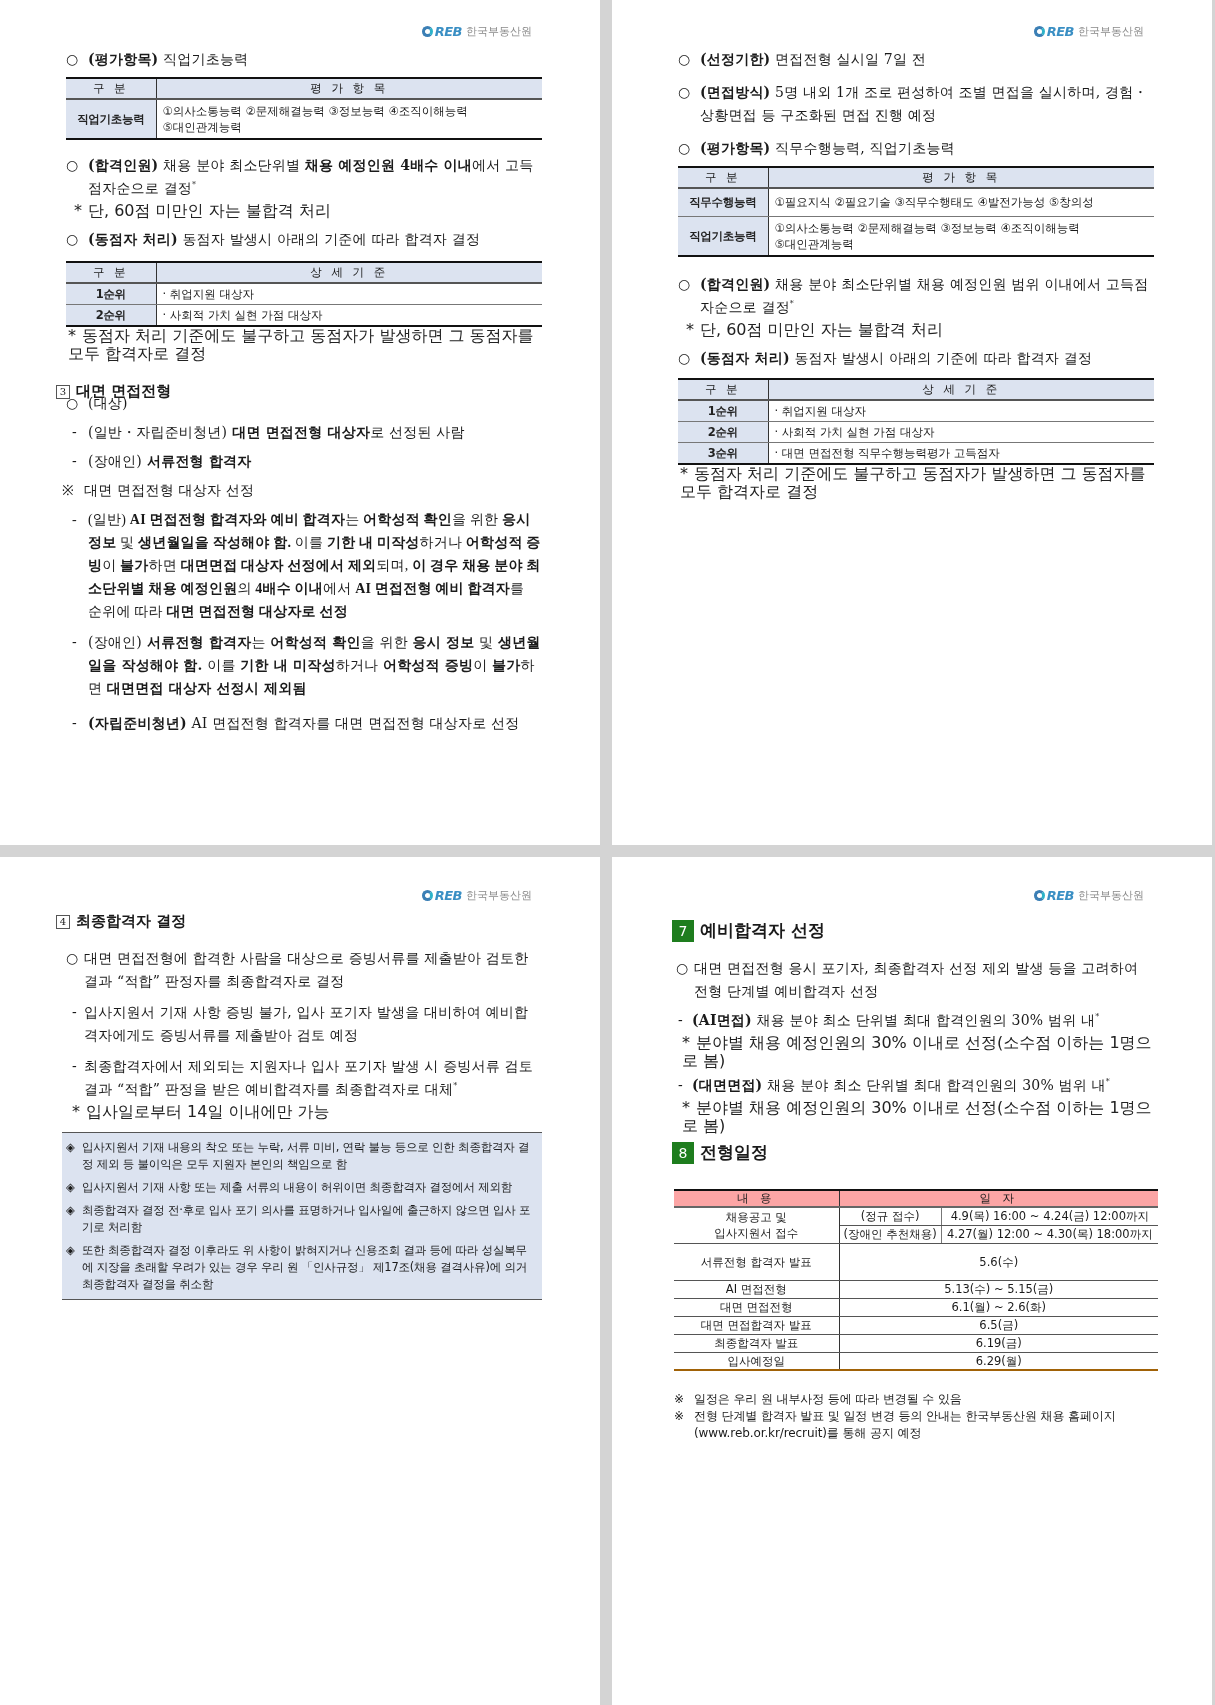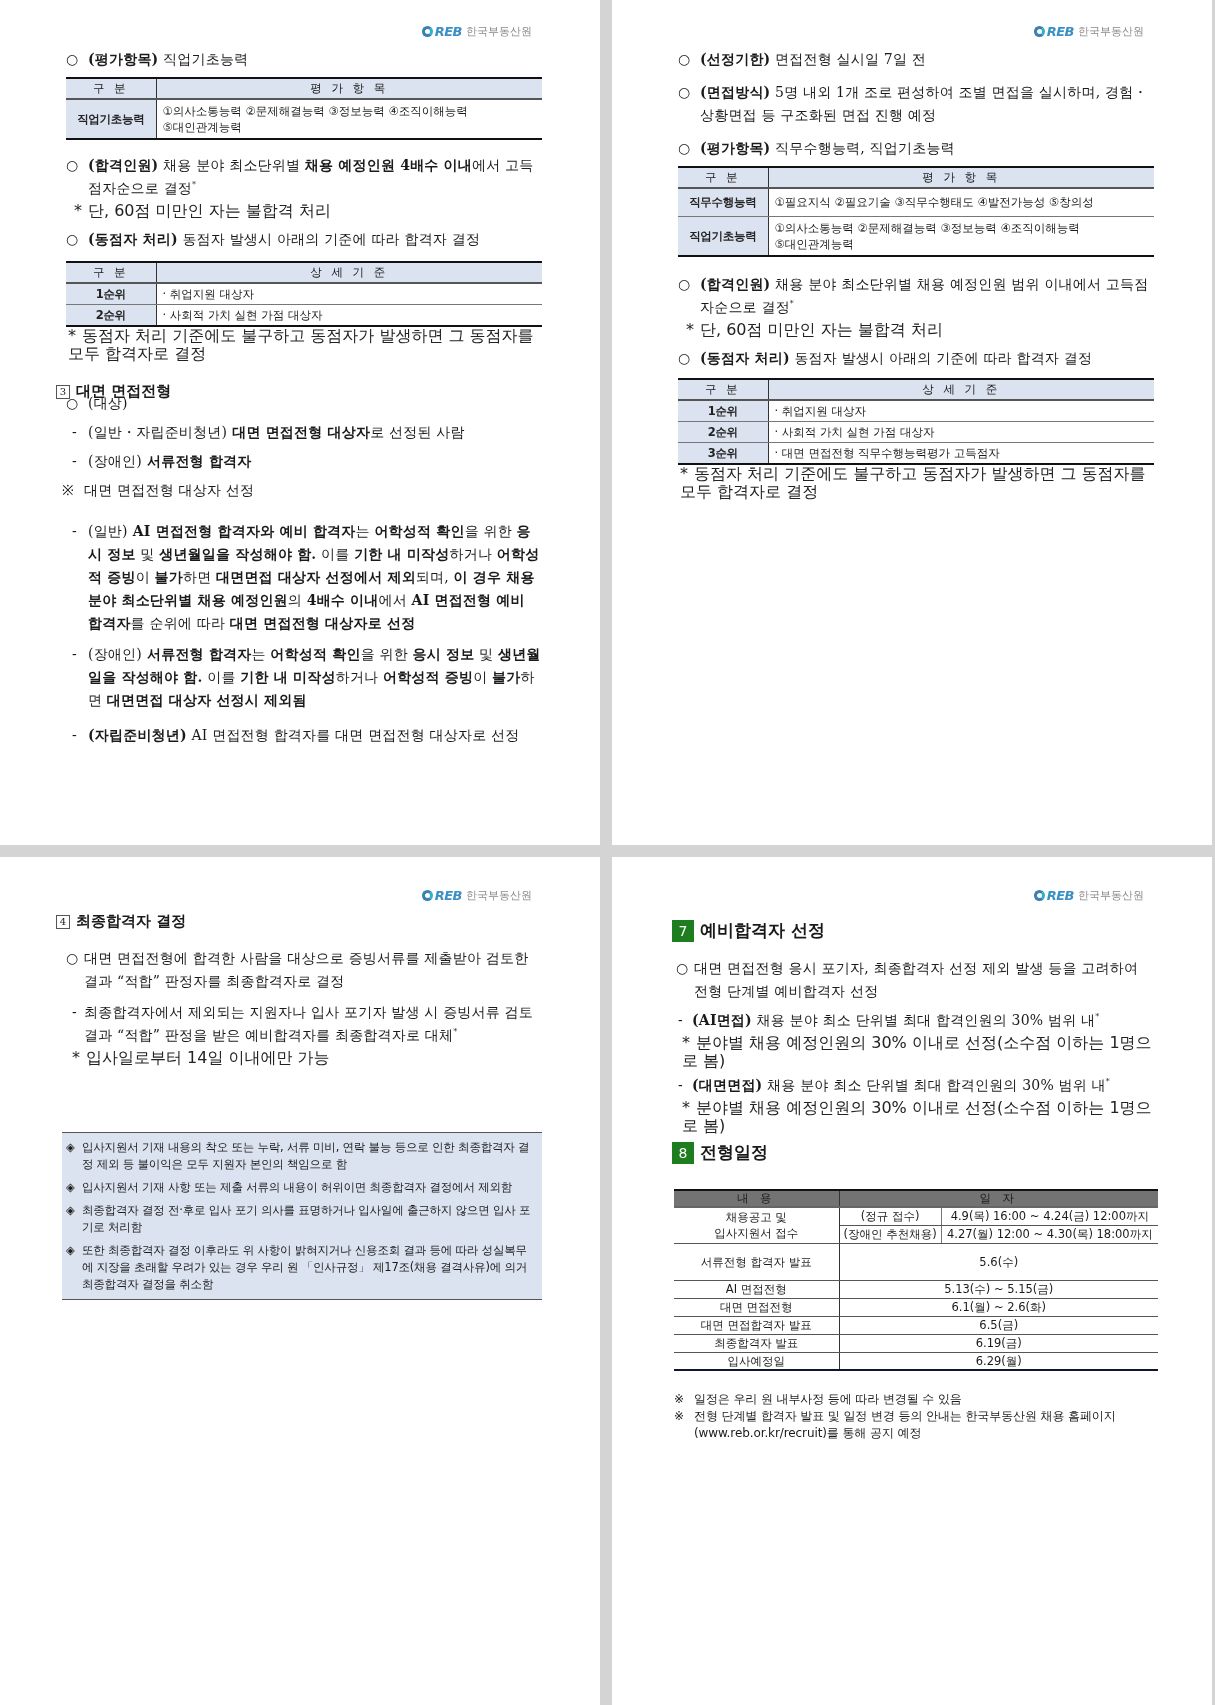--- a/index.html
+++ b/index.html
@@ -104,27 +104,27 @@
   .notice .item { padding-left: 16px; text-indent: -16px; margin-bottom: 6px; letter-spacing: -0.2px; }
   .notice .item:last-child { margin-bottom: 0; }
   .notice .sym { display: inline-block; width: 16px; text-indent: 0; }
 
   table.sched {
     border-collapse: collapse; width: 100%;
     font-family: "DejaVu Sans", sans-serif;
     font-size: 11.5px; text-align: center;
   }
   table.sched th {
-    background: #737373; font-weight: normal; letter-spacing: 4px;
+    background: #fca5a5; font-weight: normal; letter-spacing: 4px;
     border-top: 2px solid #111; border-bottom: 2px solid #666; height: 17px;
   }
   table.sched td { border-bottom: 1px solid #555; height: 18px; line-height: 16px; padding: 0 4px; }
   table.sched td.c1 { border-right: 1px solid #333; width: 165px; }
   table.sched td.sub { border-right: 1px solid #777; width: 100px; white-space: nowrap; }
-  table.sched tr:last-child td { border-bottom: 2px solid #0f172a; }
+  table.sched tr:last-child td { border-bottom: 2px solid #a16207; }
   table.sched th.c1 { border-right: 1px solid #333; }
 
   .refnote {
     font-family: "DejaVu Sans", sans-serif; font-size: 12px; line-height: 17px;
     padding-left: 20px; text-indent: -20px; letter-spacing: -0.1px;
   }
   .refnote .sym { display: inline-block; width: 20px; text-indent: 0; }
 </style>
 </head>
 <body>
@@ -202,21 +202,21 @@
     </div>
     <div class="dash" style="margin-top:6px;">
       <span class="sym">-</span><span>(일반・자립준비청년)</span><b> 대면 면접전형 대상자</b><span>로 선정된 사람</span>
     </div>
     <div class="dash" style="margin-top:6px;">
       <span class="sym">-</span><span>(장애인)</span><b> 서류전형 합격자</b>
     </div>
     <div class="bullet" style="margin-top:6px; margin-left:-4px;">
       <span class="sym">※</span><span>대면 면접전형 대상자 선정</span>
     </div>
-    <div class="dash" style="margin-top:18px;">
+    <div class="dash" style="margin-top:6px;font-family:Liberation Serif, serif;">
       <span class="sym">-</span><span>(일반)</span><b> AI 면접전형 합격자와 예비 합격자</b><span>는 </span><b>어학성적 확인</b><span>을 위한 </span><b>응시 정보</b><span> 및 </span><b>생년월일을 작성해야 함.</b><span> 이를 </span><b>기한 내 미작성</b><span>하거나 </span><b>어학성적 증빙</b><span>이 </span><b>불가</b><span>하면 </span><b>대면면접 대상자 선정에서 제외</b><span>되며, </span><b>이 경우 채용 분야 최소단위별 채용 예정인원</b><span>의 </span><b>4배수 이내</b><span>에서 </span><b>AI 면접전형 예비 합격자</b><span>를 순위에 따라 </span><b>대면 면접전형 대상자로 선정</b>
     </div>
     <div class="dash" style="margin-top:8px;">
       <span class="sym">-</span><span>(장애인)</span><b> 서류전형 합격자</b><span>는 </span><b>어학성적 확인</b><span>을 위한 </span><b>응시 정보</b><span> 및 </span><b>생년월일을 작성해야 함.</b><span> 이를 </span><b>기한 내 미작성</b><span>하거나 </span><b>어학성적 증빙</b><span>이 </span><b>불가</b><span>하면 </span><b>대면면접 대상자 선정시 제외됨</b>
     </div>
     <div class="dash" style="margin-top:12px;">
       <span class="sym">-</span><b>(자립준비청년)</b><span> AI 면접전형 합격자를 대면 면접전형 대상자로 선정</span>
     </div>
   </div>
 </div>
@@ -308,20 +308,23 @@
   <div class="content" style="top:55px; left:56px; width:486px;">
     <div class="sec-head">
       <span class="boxnum">4</span>
       <span>최종합격자 결정</span>
     </div>
   </div>
 
   <div class="content" style="top:90px;">
     <div class="bullet" style="padding-left:18px; text-indent:-18px;">
       <span class="sym" style="width:18px;">○</span><span>대면 면접전형에 합격한 사람을 대상으로 증빙서류를 제출받아 검토한 결과 “적합” 판정자를 최종합격자로 결정</span>
+    </div>
+    <div class="dash" style="margin-top:8px; padding-left:18px; text-indent:-12px;">
+      <span class="sym" style="width:12px;">-</span><span>입사지원서 기재 사항 증빙 불가, 입사 포기자 발생을 대비하여 예비합격자에게도 증빙서류를 제출받아 검토 예정</span>
     </div>
     <div class="dash" style="margin-top:8px; padding-left:18px; text-indent:-12px;">
       <span class="sym" style="width:12px;">-</span><span>최종합격자에서 제외되는 지원자나 입사 포기자 발생 시 증빙서류 검토 결과 “적합” 판정을 받은 예비합격자를 최종합격자로 대체</span><sup>*</sup>
     </div>
     <div class="note" style="margin-top:2px; padding-left:6px;">
       <span class="sym">*</span><span>입사일로부터 14일 이내에만 가능</span>
     </div>
   </div>
 
   <div class="content" style="top:275px; left:62px; width:480px;">

